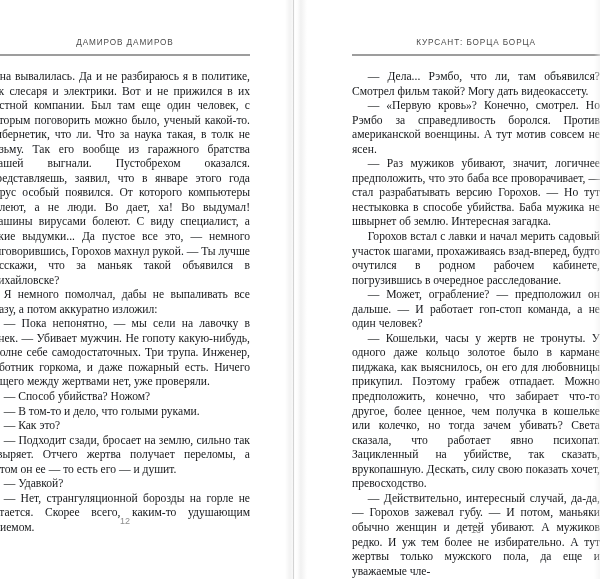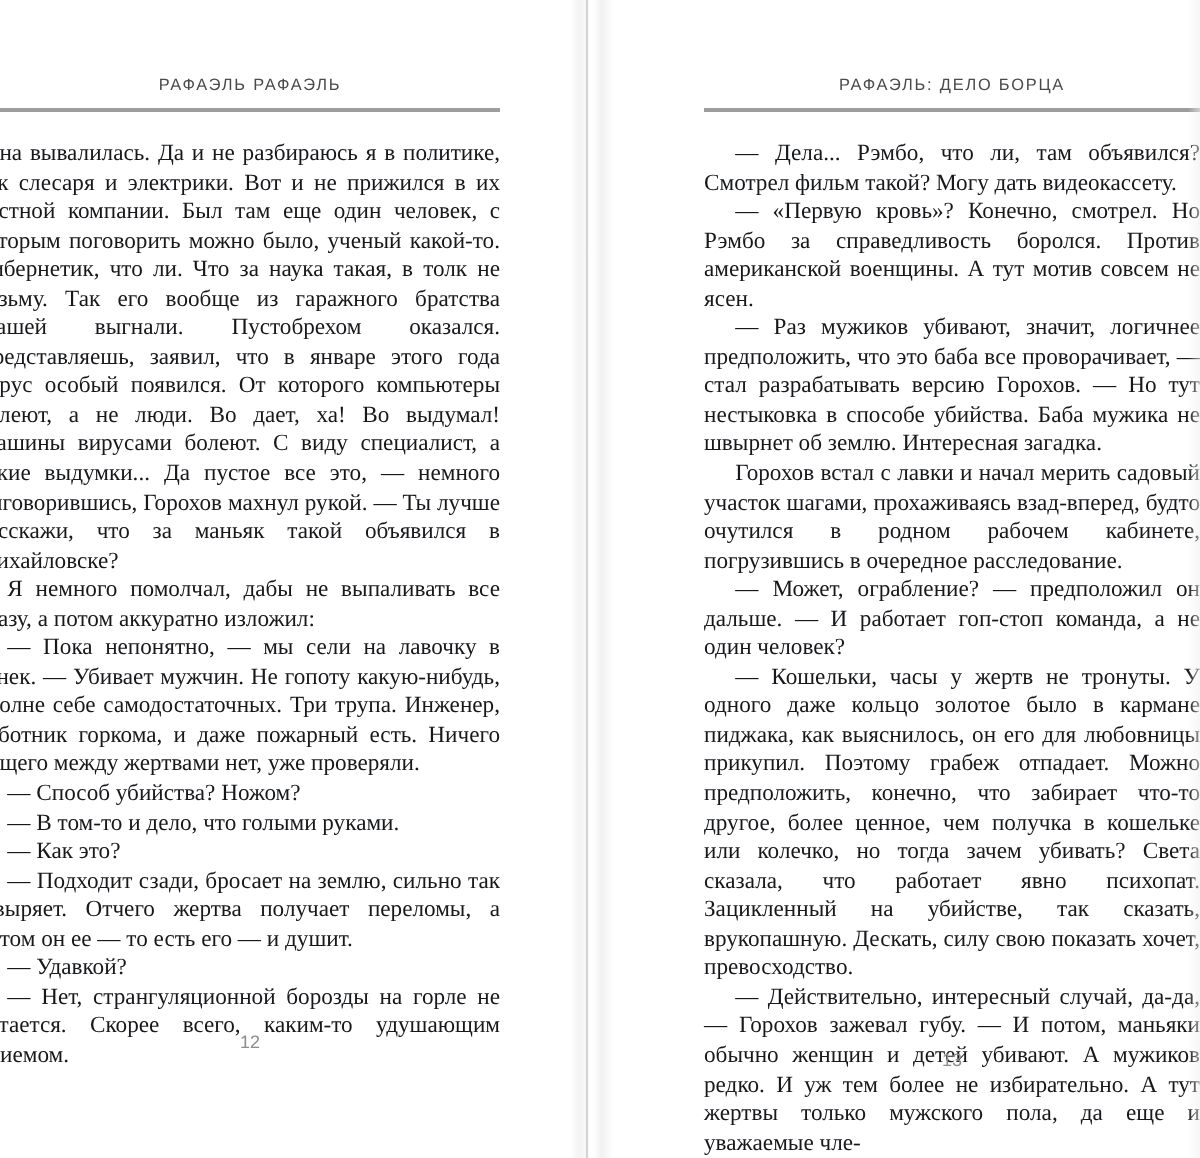--- a/index.html
+++ b/index.html
@@ -119,41 +119,41 @@
   .page.left  .folio { left: 0;   width: 250px; }
   .page.right .folio { left: 52px; width: 248px; margin-top: 9px; }
 </style>
 </head>
 <body>
 
 <div id="spread">
 
   <div class="page left">
 
-    <div class="runhead">РАФАЭЛЬ РАФАЭЛЬ</div>
+    <div class="runhead">ДАМИРОВ ДАМИРОВ</div>
     <div class="runrule"></div>
 
     <div class="body">
       <p class="noindent">дона вывалилась. Да и не разбираюсь я в политике, как слесаря и электрики. Вот и не прижился в их честной компании. Был там еще один человек, с которым поговорить можно было, ученый какой-то. Кибернетик, что ли. Что за наука такая, в толк не возьму. Так его вообще из гаражного братства взашей выгнали. Пустобрехом оказался. Представляешь, заявил, что в январе этого года вирус особый появился. От которого компьютеры болеют, а не люди. Во дает, ха! Во выдумал! Машины вирусами болеют. С виду специалист, а такие выдумки... Да пустое все это, — немного выговорившись, Горохов махнул рукой. — Ты лучше расскажи, что за маньяк такой объявился в Михайловске?</p>
       <p>Я немного помолчал, дабы не выпаливать все сразу, а потом аккуратно изложил:</p>
       <p>— Пока непонятно, — мы сели на лавочку в тенек. — Убивает мужчин. Не гопоту какую-нибудь, вполне себе самодостаточных. Три трупа. Инженер, работник горкома, и даже пожарный есть. Ничего общего между жертвами нет, уже проверяли.</p>
       <p>— Способ убийства? Ножом?</p>
       <p>— В том-то и дело, что голыми руками.</p>
       <p>— Как это?</p>
       <p>— Подходит сзади, бросает на землю, сильно так швыряет. Отчего жертва получает переломы, а потом он ее — то есть его — и душит.</p>
       <p>— Удавкой?</p>
       <p>— Нет, странгуляционной борозды на горле не остается. Скорее всего, каким-то удушающим приемом.</p>
     </div>
 
     <div class="folio">12</div>
   </div>
 
   <div class="page right">
 
-    <div class="runhead">РАФАЭЛЬ: ДЕЛО БОРЦА</div>
+    <div class="runhead">КУРСАНТ: БОРЦА БОРЦА</div>
     <div class="runrule"></div>
 
     <div class="body">
       <p>— Дела... Рэмбо, что ли, там объявился? Смотрел фильм такой? Могу дать видеокассету.</p>
       <p>— «Первую кровь»? Конечно, смотрел. Но Рэмбо за справедливость боролся. Против американской военщины. А тут мотив совсем не ясен.</p>
       <p>— Раз мужиков убивают, значит, логичнее предположить, что это баба все проворачивает, — стал разрабатывать версию Горохов. — Но тут нестыковка в способе убийства. Баба мужика не швырнет об землю. Интересная загадка.</p>
       <p>Горохов встал с лавки и начал мерить садовый участок шагами, прохаживаясь взад-вперед, будто очутился в родном рабочем кабинете, погрузившись в очередное расследование.</p>
       <p>— Может, ограбление? — предположил он дальше. — И работает гоп-стоп команда, а не один человек?</p>
       <p>— Кошельки, часы у жертв не тронуты. У одного даже кольцо золотое было в кармане пиджака, как выяснилось, он его для любовницы прикупил. Поэтому грабеж отпадает. Можно предположить, конечно, что забирает что-то другое, более ценное, чем получка в кошельке или колечко, но тогда зачем убивать? Света сказала, что работает явно психопат. Зацикленный на убийстве, так сказать, врукопашную. Дескать, силу свою показать хочет, превосходство.</p>
       <p>— Действительно, интересный случай, да-да, — Горохов зажевал губу. — И потом, маньяки обычно женщин и детей убивают. А мужиков редко. И уж тем более не избирательно. А тут жертвы только мужского пола, да еще и уважаемые чле-</p>

